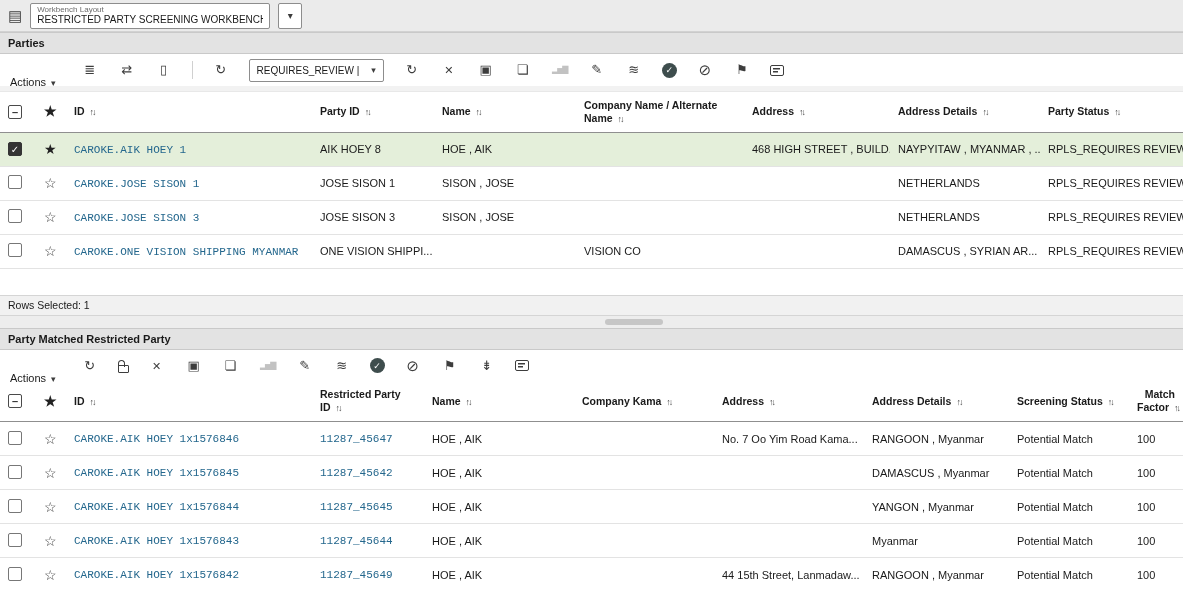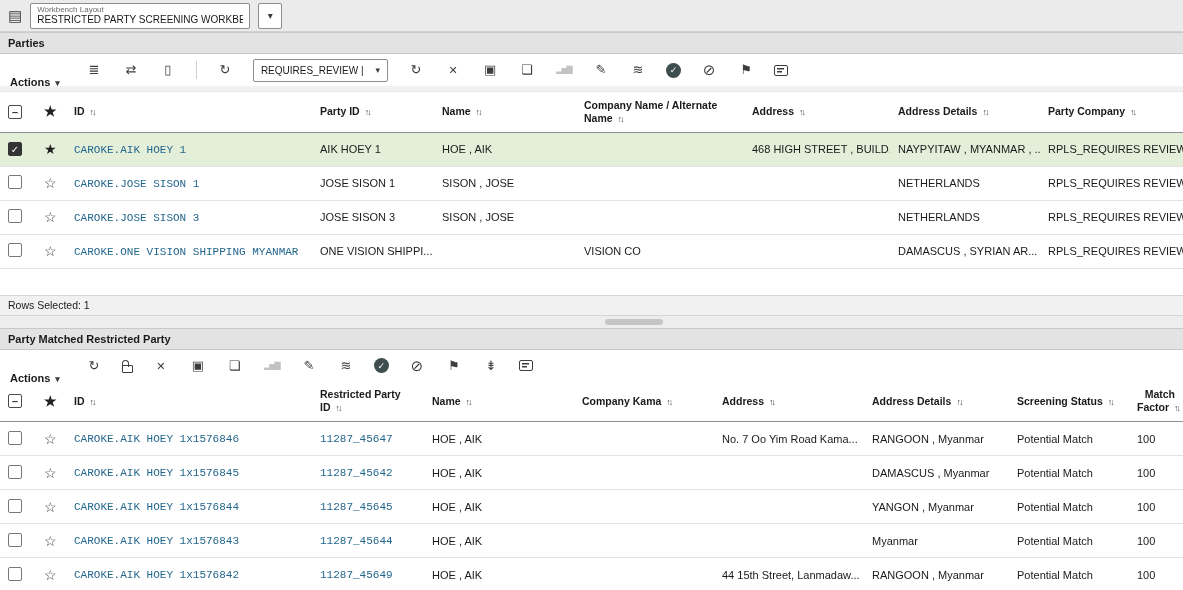--- a/index.html
+++ b/index.html
@@ -6,35 +6,35 @@
   html,body { width:1183px; height:590px; overflow:hidden; }
   body {
     font-family:"Liberation Sans", sans-serif;
     font-size:11px; color:#1a1a1a; background:#fff;
   }
   
   .topbar { height:32px; background:#ebebeb; border-bottom:1px solid #d2d2d2;
             display:flex; align-items:center; padding:0 8px; gap:8px; }
   .top-icon { font-size:15px; color:#3c3c3c; cursor:pointer; }
   .combo { background:#fff; border:1px solid #8d8d8d; border-radius:2px;
-           width:220px; height:26px; padding:1px 6px; display:flex;
+           width:240px; height:26px; padding:1px 6px; display:flex;
            flex-direction:column; justify-content:center; }
   .combo-label { font-size:8px; color:#6c6c6c; line-height:9px; }
   .combo-value { font-size:10px; line-height:12px; white-space:nowrap; overflow:hidden; }
   .combo-caret { width:24px; height:26px; border:1px solid #8d8d8d; border-radius:2px;
                  background:#fff; display:flex; align-items:center; justify-content:center;
                  font-size:10px; color:#3c3c3c; cursor:pointer; }
   
   .section-bar { height:22px; background:#e3e3e3; border-top:1px solid #c9c9c9;
                  border-bottom:1px solid #c9c9c9; display:flex; align-items:center;
                  padding:0 8px; font-weight:bold; }
   
   .toolbar { height:32px; display:flex; align-items:center; padding:0 10px;
              gap:19px; background:#fff; }
-  .actions-btn { display:flex; align-items:flex-end; gap:5px; font-weight:bold;
+  .actions-btn { display:flex; align-items:flex-end; gap:5px; font-weight:normal;
                  cursor:pointer; margin-right:6px;margin-top:24px; }
   .actions-btn .caret { font-size:9px; color:#3c3c3c; }
   .tb-icon { font-size:13px; color:#3d3d3d; width:18px; text-align:center;
              cursor:pointer; line-height:16px; }
   .tb-icon.small { font-size:11px; }
   .tb-icon.disabled { color:#c2c2c2; }
   .tb-icon.chart { font-size:8px; letter-spacing:-1px; }
   .icon-circle { background:#3e4d4d; color:#fff; border-radius:50%;
                  width:15px; height:15px; font-size:9px; display:inline-flex;
                  align-items:center; justify-content:center; cursor:pointer; }
@@ -148,29 +148,29 @@
   <thead>
     <tr>
       <th><span class="checkbox indet">–</span></th>
       <th><span class="star">★</span></th>
       <th><span>ID</span><span class="sort">↑↓</span></th>
       <th><span>Party ID</span><span class="sort">↑↓</span></th>
       <th><span>Name</span><span class="sort">↑↓</span></th>
       <th class="wrap2"><span>Company Name / Alternate Name</span><span class="sort">↑↓</span></th>
       <th><span>Address</span><span class="sort">↑↓</span></th>
       <th><span>Address Details</span><span class="sort">↑↓</span></th>
-      <th><span>Party Company</span><span class="sort">↑↓</span></th>
+      <th><span>Party Status</span><span class="sort">↑↓</span></th>
     </tr>
   </thead>
   <tbody>
     <tr class="selected">
       <td><span class="checkbox checked">✓</span></td>
       <td><span class="star">★</span></td>
       <td><a class="link">CAROKE.AIK HOEY 1</a></td>
-      <td><span>AIK HOEY 1</span></td>
+      <td><span>AIK HOEY 8</span></td>
       <td><span>HOE , AIK</span></td>
       <td><span></span></td>
       <td><span>468 HIGH STREET , BUILD...</span></td>
       <td><span>NAYPYITAW , MYANMAR , ...</span></td>
       <td><span>RPLS_REQUIRES REVIEW</span></td>
     </tr>
     <tr>
       <td><span class="checkbox"></span></td>
       <td><span class="star outline">☆</span></td>
       <td><a class="link">CAROKE.JOSE SISON 1</a></td>

